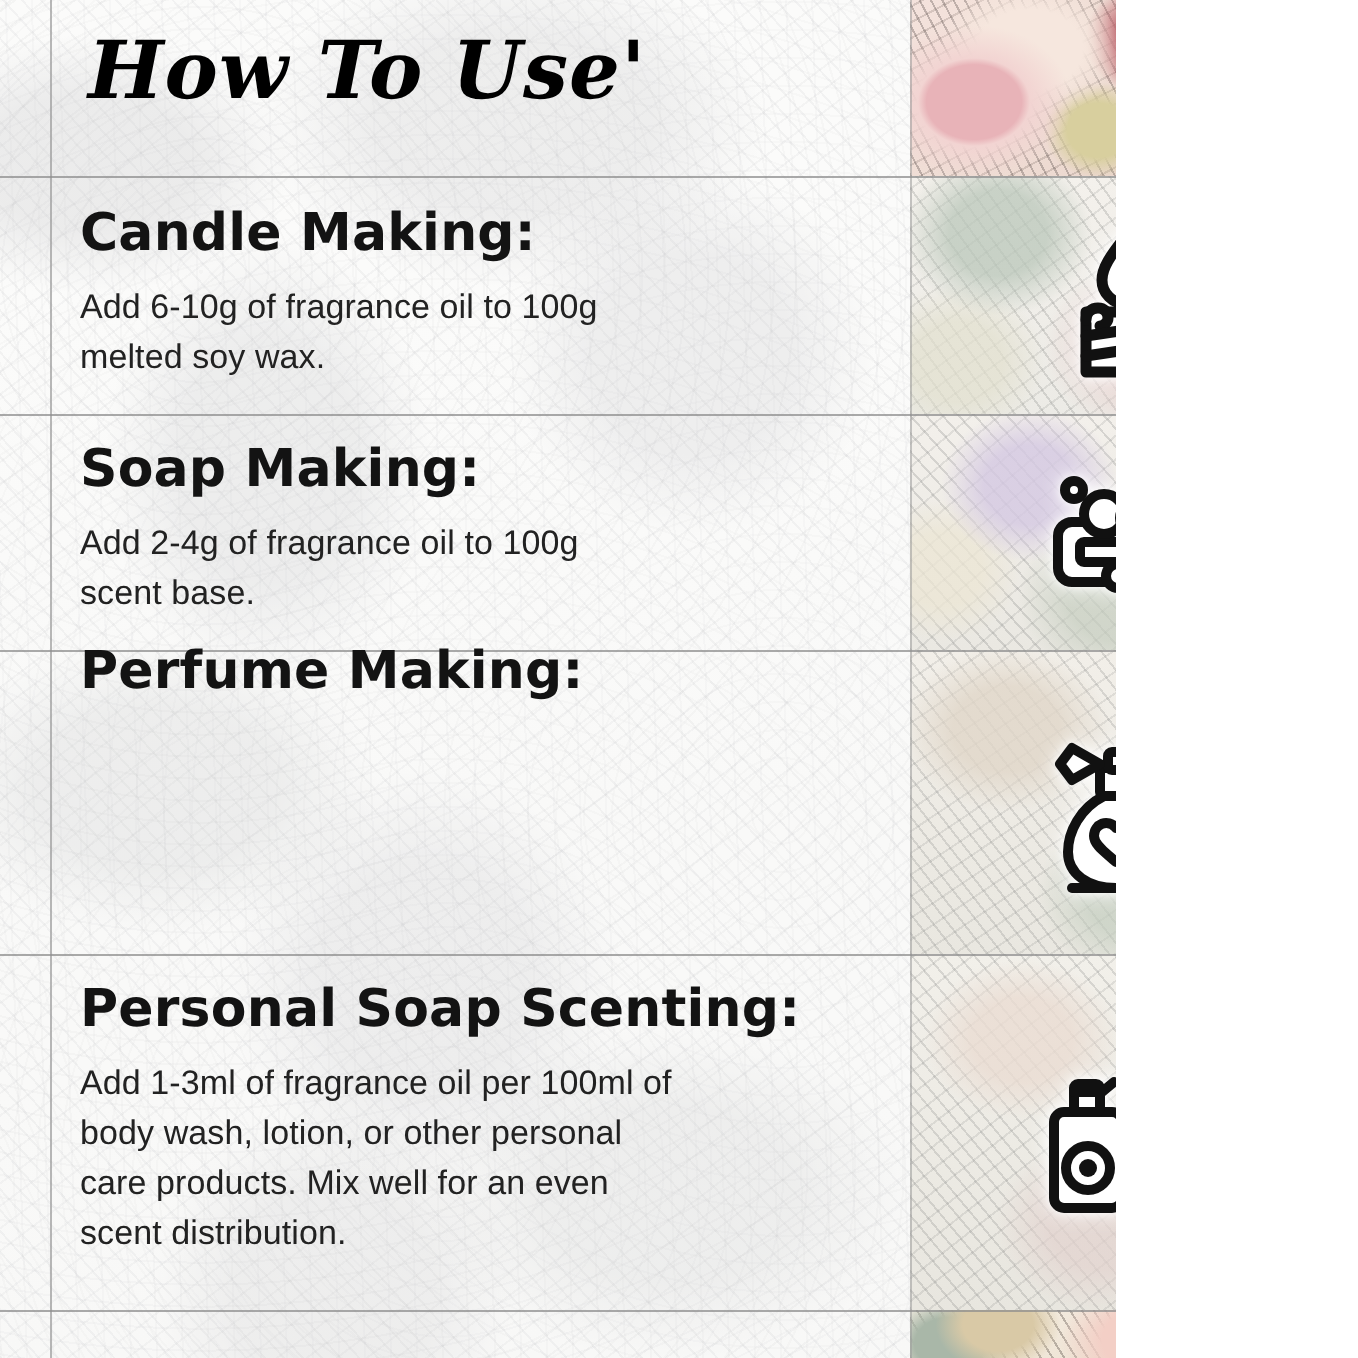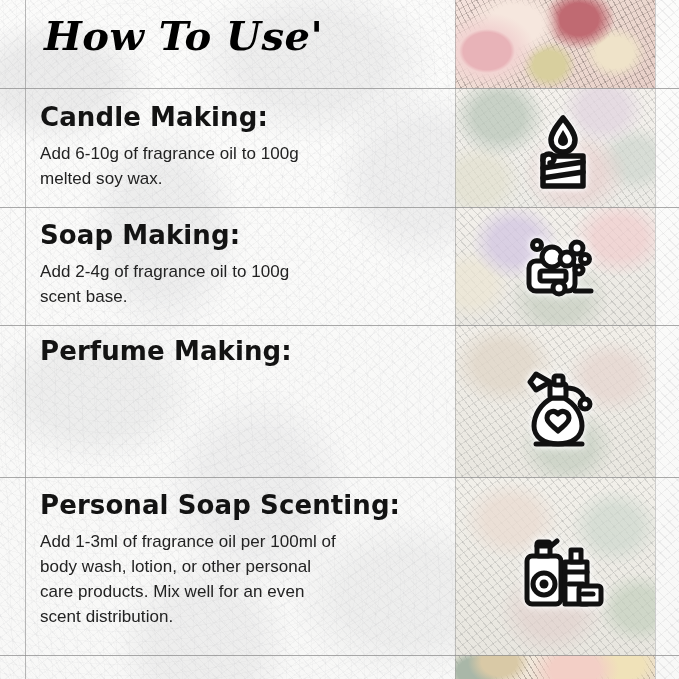--- a/index.html
+++ b/index.html
@@ -2,21 +2,21 @@
 <html><head>
 <meta charset="utf-8">
 <style>
   html,body{margin:0;padding:0;}
   body{
     width:679px;height:679px;overflow:hidden;
     background:#ffffff;
     font-family:"Liberation Sans", sans-serif;
   }
   .page{
-    position:relative;width:679px;height:679px;overflow:hidden;
+    position:relative;width:558px;height:679px;overflow:hidden;
     background:#fbfbfa;
   }
 
   
   .texture{
     position:absolute;inset:0;
     opacity:.55;
     background:
       radial-gradient(ellipse 140px 90px at 8% 12%, rgba(160,160,165,.30) 0 38%, rgba(255,255,255,0) 72%),
       radial-gradient(ellipse 110px 150px at 24% 34%, rgba(150,152,158,.24) 0 40%, rgba(255,255,255,0) 74%),
@@ -216,21 +216,21 @@
       <circle cx="30" cy="24" r="10" fill="#fff"></circle>
       <circle cx="45" cy="26" r="7" fill="#fff"></circle>
       <circle cx="55" cy="15" r="6" fill="#fff"></circle>
       <circle cx="63" cy="26" r="4.5" fill="#fff"></circle>
       <circle cx="57" cy="37" r="4" fill="#fff"></circle>
       <circle cx="15" cy="12" r="4.5" fill="#fff"></circle>
       <circle cx="37" cy="55" r="6" fill="#fff"></circle>
     </svg>
   </div>
 
-  <div class="section" style="top:336px;">
+  <div class="section" style="top:321px;">
     <div class="sec-head">Perfume Making:</div>
   </div>
   <div class="icon-wrap" style="top:365px;height:92px;">
     <svg width="86" height="86" viewBox="0 0 86 86" fill="none" stroke="#111" stroke-width="5" stroke-linecap="round" stroke-linejoin="round">
       <path d="M32 30 C20 36 14 48 14 58 c0 11 10 18 24 18 s24-7 24-18 c0-10-6-22-18-28z" fill="#fff"></path>
       <rect x="30" y="16" width="16" height="14" rx="2" fill="#fff"></rect>
       <rect x="34" y="8" width="9" height="9" rx="2" fill="#fff"></rect>
       <path d="M46 20 C58 20 64 26 64 33"></path>
       <circle cx="65" cy="36" r="5" fill="#fff"></circle>
       <path d="M30 14 L16 6 L10 14 L16 22 z" fill="#fff"></path>

